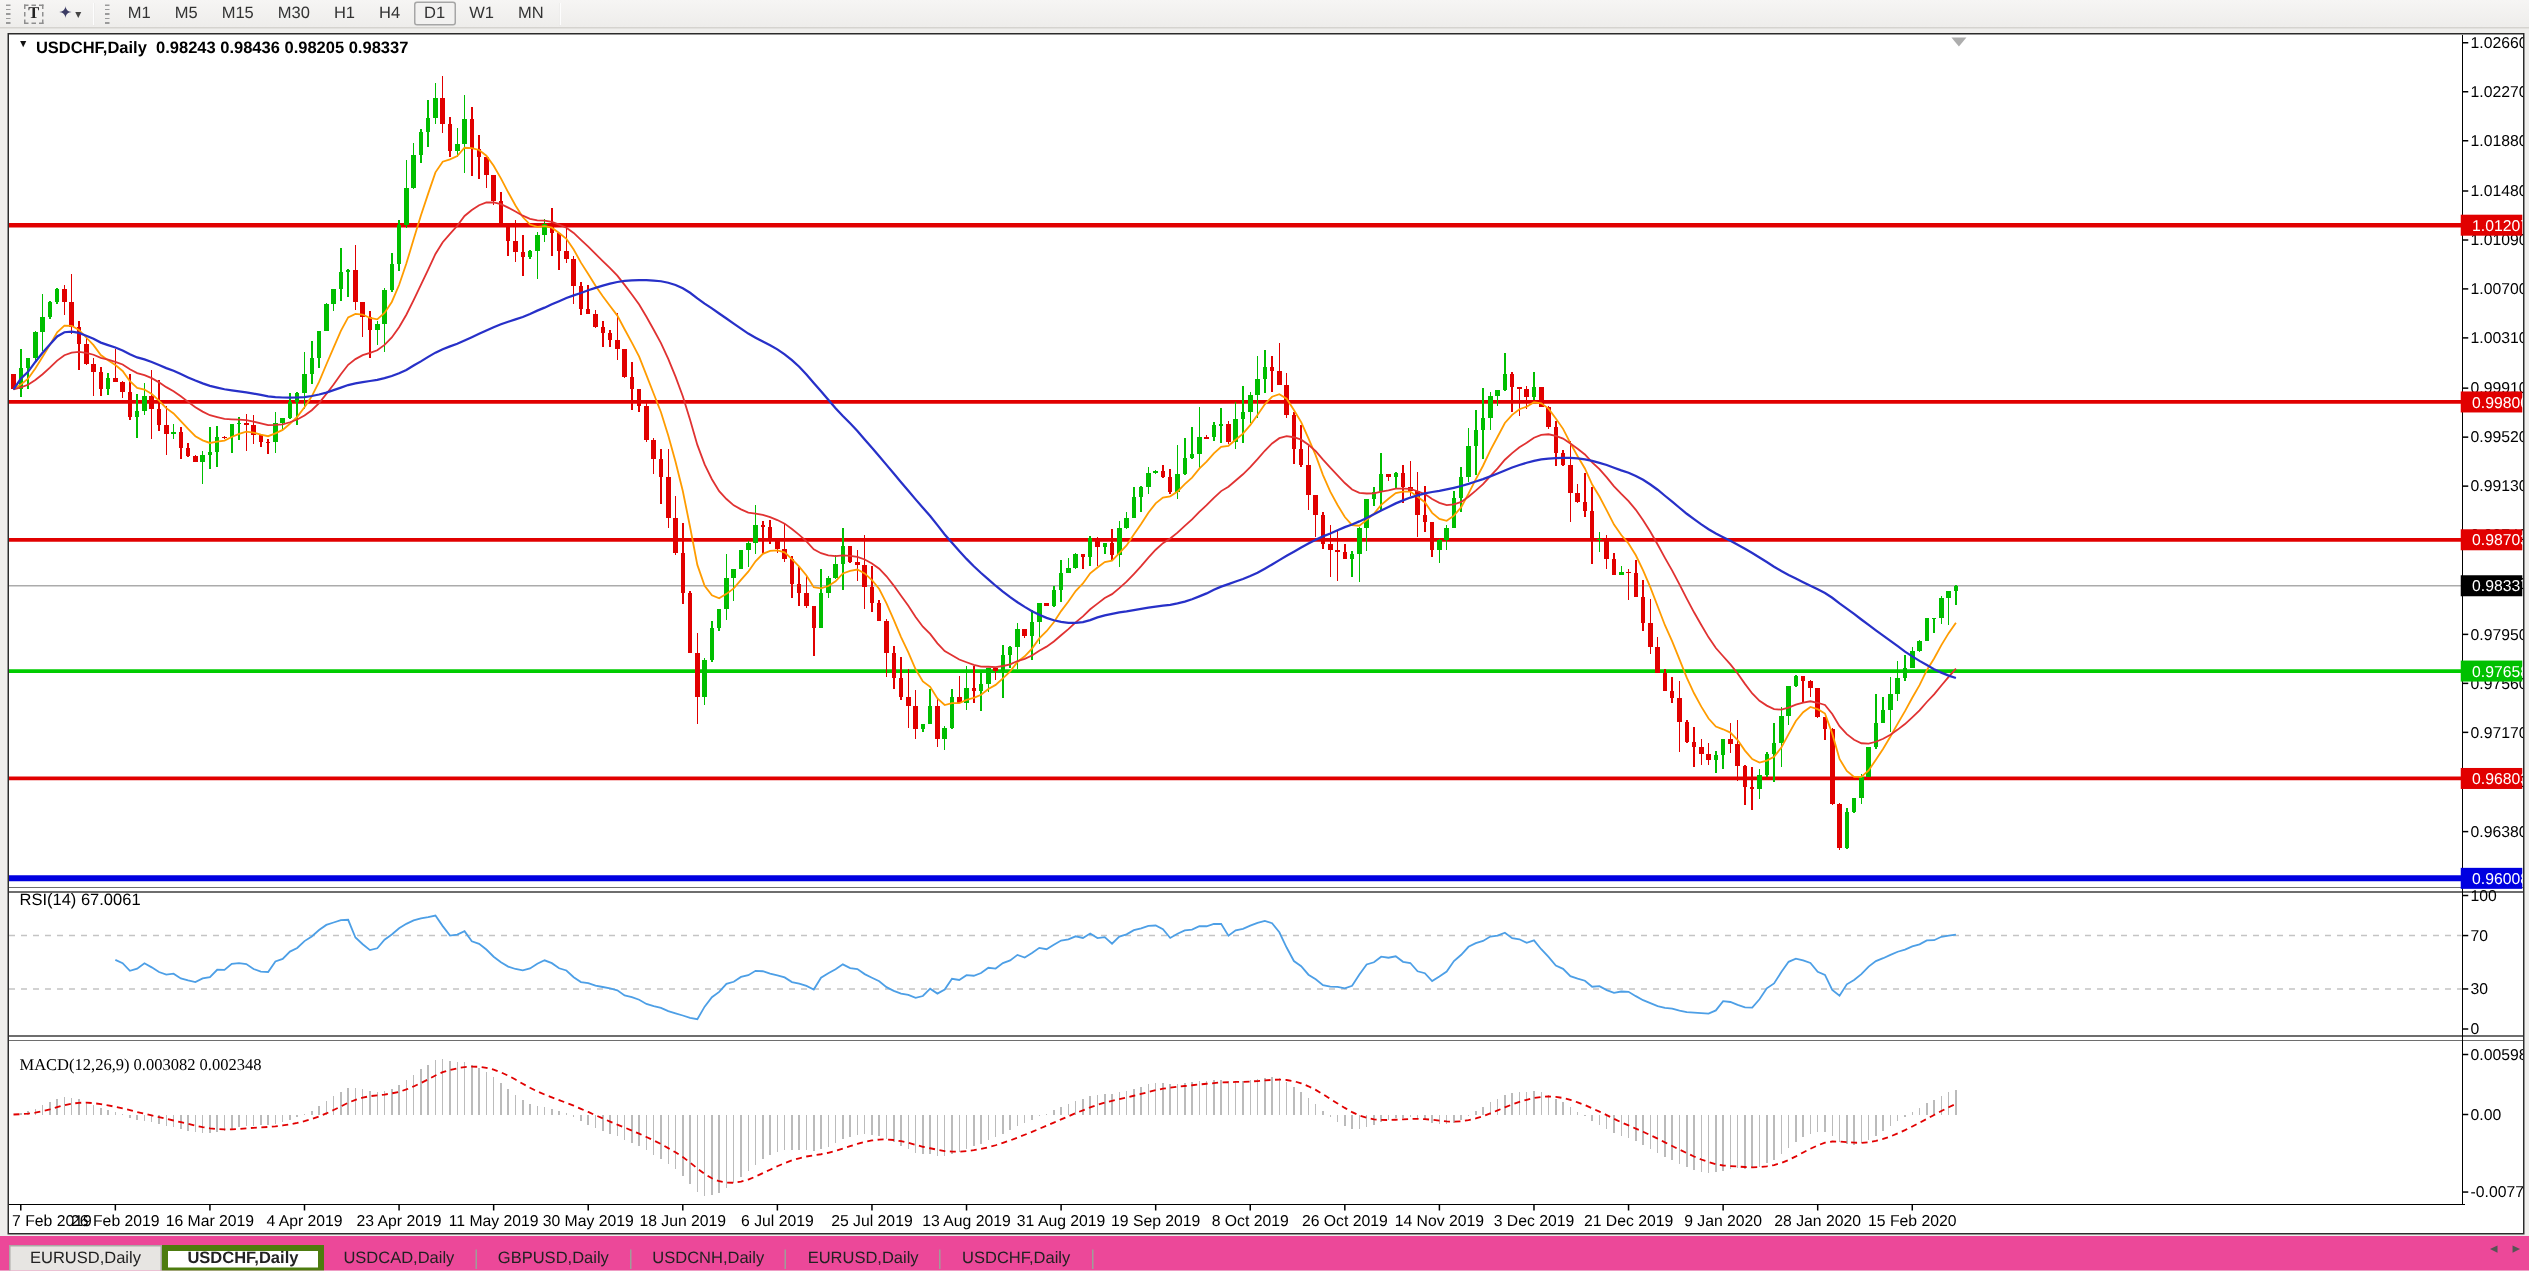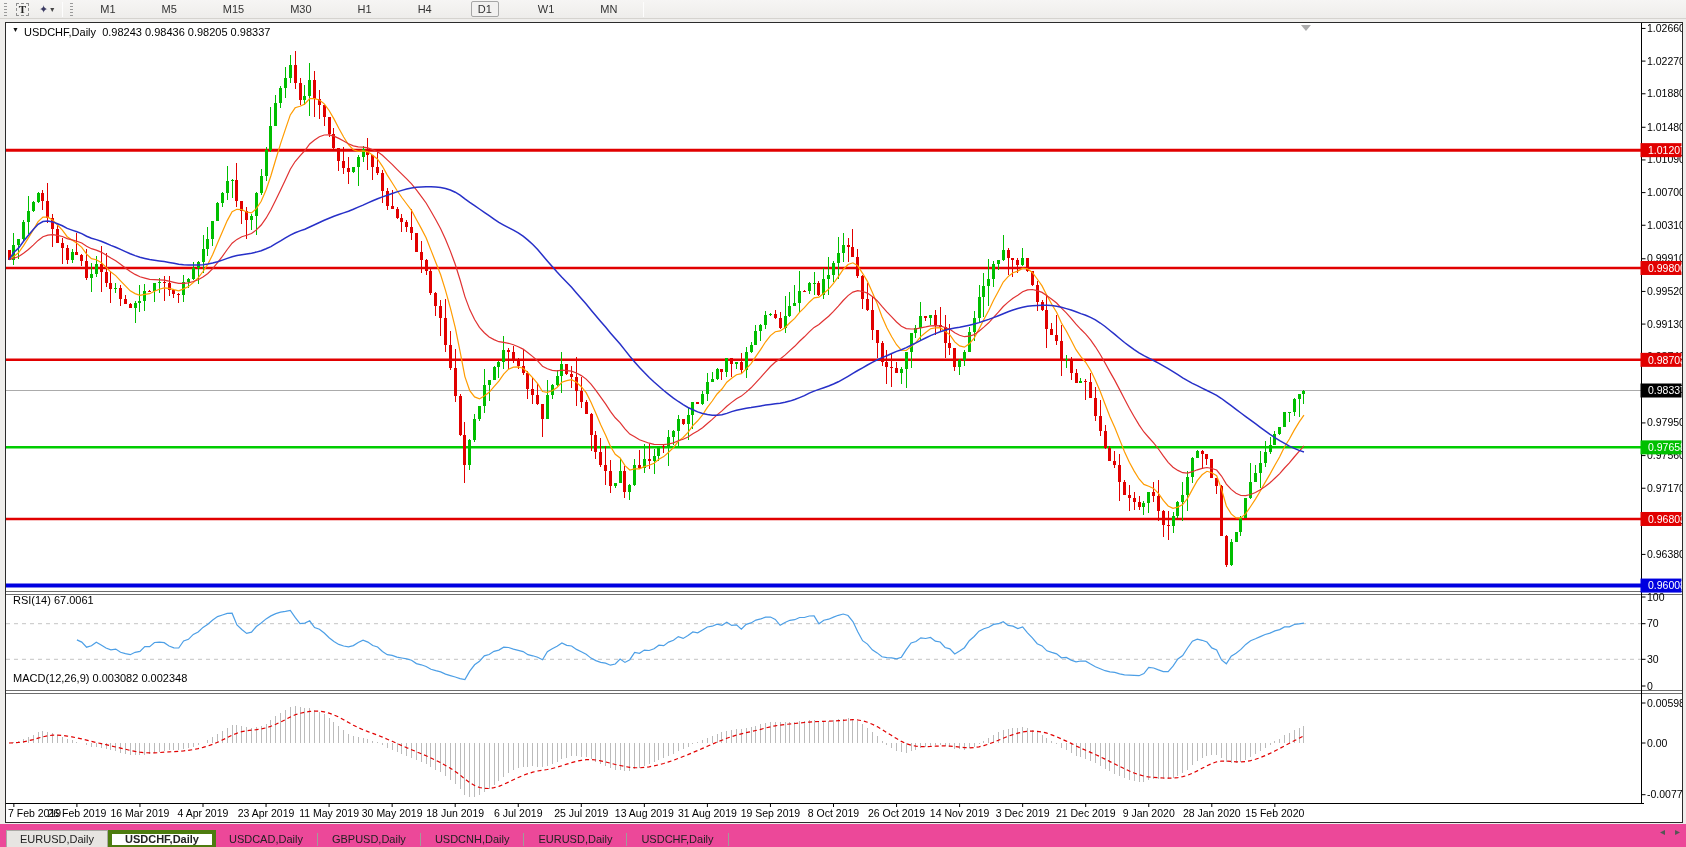--- a/index.html
+++ b/index.html
@@ -16,32 +16,32 @@
   .tb-btn { height:17px; display:flex; align-items:center; justify-content:center;
             padding:0 5px; color:#333; font-size:11px; cursor:default; }
   #text-tool-box { width:13px; height:13px; border:1px dashed #8f8f8f; display:flex;
                    align-items:center; justify-content:center;
                    font-family:"Liberation Serif", serif; font-weight:bold;
                    font-size:11px; color:#222; }
   .tb-caret { font-size:8px; color:#444; margin-left:2px; }
   .tb-star { font-size:11px; color:#3c3c64; line-height:1; }
   .tb-sep { width:1px; height:15px; background:#C9C7C3; border-right:1px solid #FDFDFD; margin:0 3px; }
   .tf-btn { height:16px; padding:1px 6px; font-size:11px; color:#333;
-            border:1px solid transparent; border-radius:2px; margin:0 16px; }
+            border:1px solid transparent; border-radius:2px; margin:0 1px; }
   .tf-btn.active { background:#F2F1F0; border:1px solid #A6A6A6; }
 
   
   #chart-window { position:absolute; left:5px; top:22px; width:1678px; height:801px;
                   background:#FFFFFF; border:1px solid #2b2b2b; }
   #chart-svg { position:absolute; left:0; top:0; }
   .overlay { position:absolute; z-index:5; font-size:11px; color:#000; white-space:pre; }
-  #chart-title { left:6px; top:3px; display:flex; align-items:flex-start; }
+  #chart-title { left:6px; top:3px; display:flex; align-items:flex-start;font-weight:bold; }
   #chart-title .menu-tri { font-size:7px; color:#111; margin-right:5px; }
   #rsi-label   { left:7px; top:571px; }
-  #macd-label  { left:7px; top:649px; }
+  #macd-label  { left:7px; top:681px;font-family:Liberation Serif, serif; }
 
   
   #tab-bar { position:absolute; left:0; top:824px; width:1686px; height:30px;
              background:#ec4899; display:flex; align-items:center; padding-left:6px; }
   .tab { height:19px; display:flex; align-items:center; padding:0 13px;
          font-size:11px; color:#222; position:relative; }
   .tab.first { border:1px solid #ABA9A5; background:#E7E5E2; }
   .tab.active { background:#FFFFFF; border:4px solid #4d7c0f; font-weight:bold; }
   .tab-sep { width:1px; height:13px; background:#9f9d99; margin:0 1px; }
   #tab-scrolls { position:absolute; right:6px; top:826px; display:flex; gap:10px;

